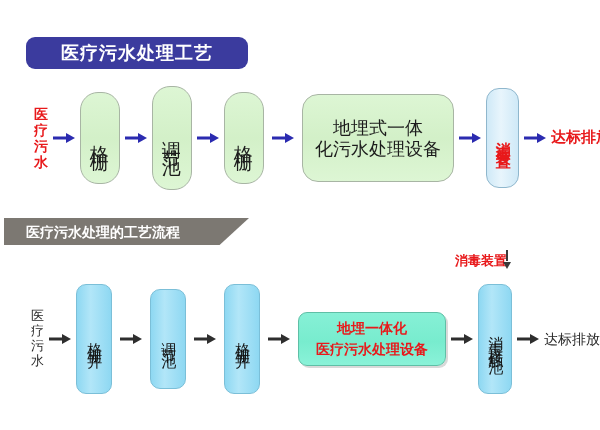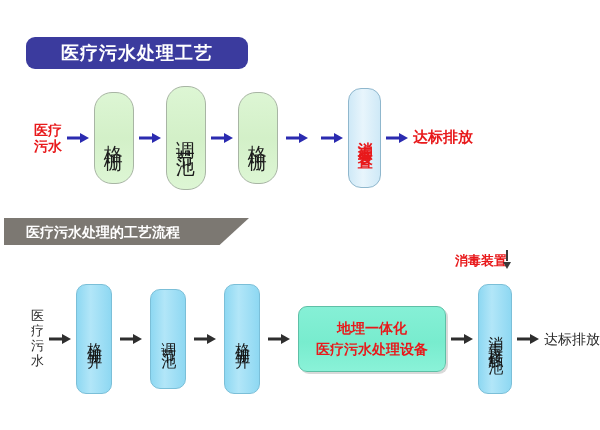--- a/index.html
+++ b/index.html
@@ -190,21 +190,21 @@
 
   #box-r1-1 .plabel, #box-r1-2 .plabel, #box-r1-3 .plabel {
     font-size: 19px; font-weight: normal; letter-spacing: 8px;
   }
   #box-r1-4 .plabel { font-size: 18px; }
   #box-r1-5 .plabel { font-size: 15px; font-weight: bold; letter-spacing: 4px; }
 
   
   #box-r2-1, #box-r2-3 { width: 36px; height: 110px; }
   #box-r2-2 { width: 36px; height: 100px; }
-  #box-r2-4 { width: 148px; height: 66px; }
+  #box-r2-4 { width: 148px; height: 54px; }
   #box-r2-5 { width: 34px; height: 110px; }
 
   #box-r2-1 .plabel, #box-r2-2 .plabel, #box-r2-3 .plabel,
   #box-r2-5 .plabel {
     font-size: 15px; letter-spacing: 6px;
   }
   #box-r2-4 .plabel { font-size: 14px; font-weight: bold; line-height: 1.5; }
 
   
   #callout-disinfect {
@@ -292,20 +292,24 @@
     <span class="plabel">格栅</span>
   </div>
 
   <div class="gap-m"></div>
   <span class="arrow blue">
     <span class="shaft"></span>
       <span class="head"></span>
   </span>
   <div class="gap-m"></div>
 
+  <div id="box-r1-4" class="pbox green big">
+    <span class="plabel">地埋式一体
+化污水处理设备</span>
+  </div>
 
   <div class="gap-s"></div>
   <span class="arrow blue">
     <span class="shaft"></span>
       <span class="head"></span>
   </span>
   <div class="gap-s"></div>
 
   <div id="box-r1-5" class="pbox paleblue vert">
     <span class="plabel">消毒装置</span>

